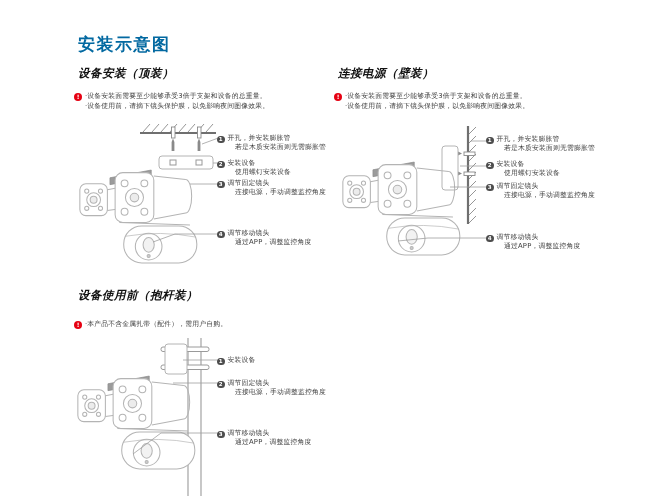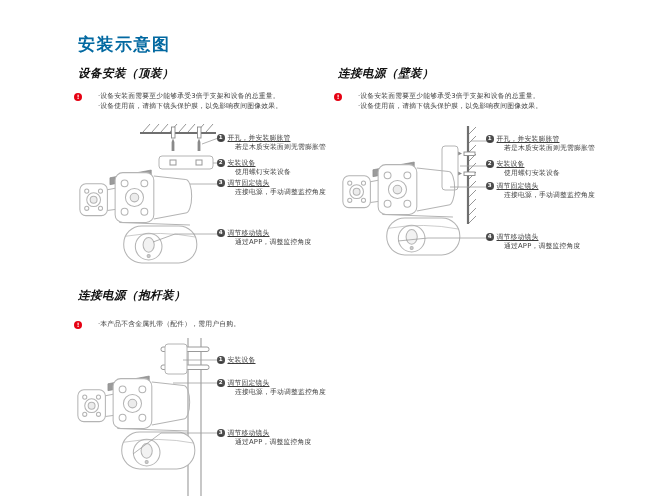--- a/index.html
+++ b/index.html
@@ -4,28 +4,28 @@
 <style>
   html,body{margin:0;padding:0;}
   body{
     width:656px;height:500px;background:#ffffff;position:relative;overflow:hidden;
     font-family:"DejaVu Sans","Liberation Sans",sans-serif;color:#222;
     -webkit-font-smoothing:antialiased;
   }
   .abs{position:absolute;}
   .page-title{font-size:17px;font-weight:bold;letter-spacing:1.5px;margin:0;color:#0369a1;}
   .section-title{font-size:11.5px;font-weight:bold;letter-spacing:.5px;margin:0;color:#111;font-style:italic;}
-  .note{display:flex;gap:16px;align-items:flex-start;}
+  .note{display:flex;gap:3px;align-items:flex-start;}
   .warn-icon{
     width:8px;height:8px;border-radius:50%;background:#e60012;color:#fff;
     font-size:6px;line-height:8px;text-align:center;font-weight:bold;flex:0 0 8px;margin-top:1px;
   }
   .note-lines{font-size:6.8px;line-height:9.5px;color:#3c3c3c;letter-spacing:.2px;}
   .callout{font-size:6.8px;line-height:9px;color:#3c3c3c;width:140px;letter-spacing:.2px;}
-  .co-head{display:flex;align-items:flex-start;gap:3px;text-decoration:underline;}
+  .co-head{display:flex;align-items:flex-end;gap:3px;}
   .co-num{
     width:7.5px;height:7.5px;border-radius:50%;background:#4d4d4d;color:#fff;
     font-size:5.5px;line-height:7.5px;text-align:center;flex:0 0 7.5px;font-weight:bold;
   }
   .co-detail{margin-left:18px;}
   svg{display:block;}
 </style>
 </head>
 <body>
 
@@ -187,21 +187,21 @@
   <div class="co-detail">连接电源，手动调整监控角度</div>
 </div>
 <div class="abs callout" style="left:486px;top:233px">
   <div class="co-head">
       <span class="co-num">4</span>
     <span>调节移动镜头</span>
     </div>
   <div class="co-detail">通过APP，调整监控角度</div>
 </div>
 
-<h2 class="abs section-title" style="left:78px;top:288px">连接电源（抱杆装）</h2>
+<h2 class="abs section-title" style="left:78px;top:288px">设备使用前（抱杆装）</h2>
 
 <div class="abs note" style="left:74px;top:320px">
   <span class="warn-icon">!</span>
   <div class="note-lines">
     <div>·本产品不含金属扎带（配件），需用户自购。</div>
   </div>
 </div>
 
 <svg class="abs" style="left:73px;top:336px" width="280" height="162" viewBox="0 0 280 162">
   <g stroke="#b0b0b0" stroke-width="1.4" fill="none">

